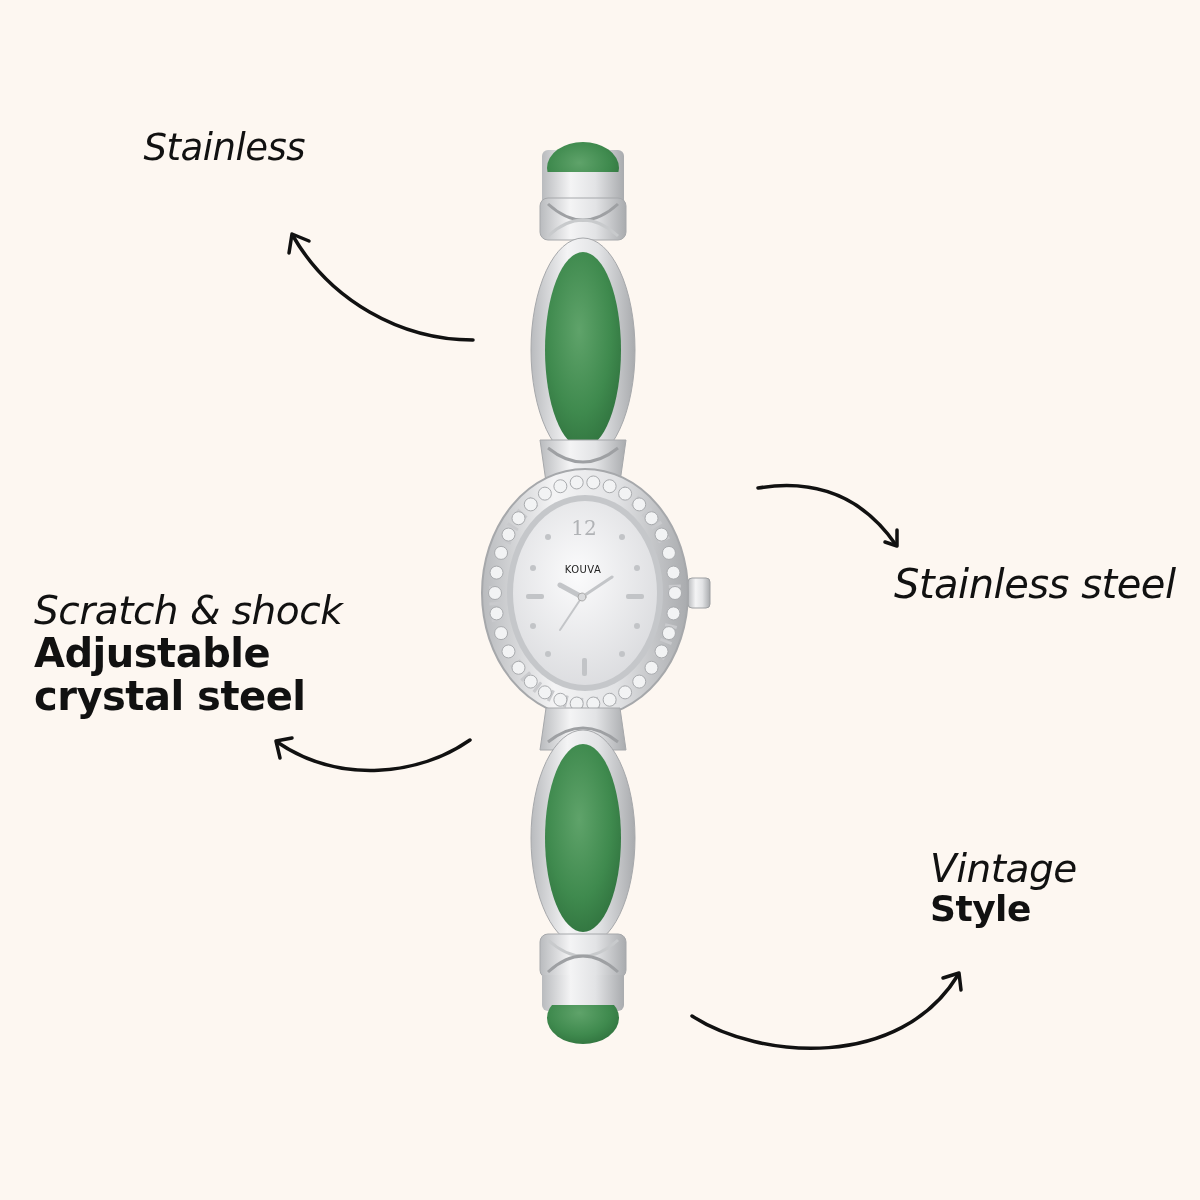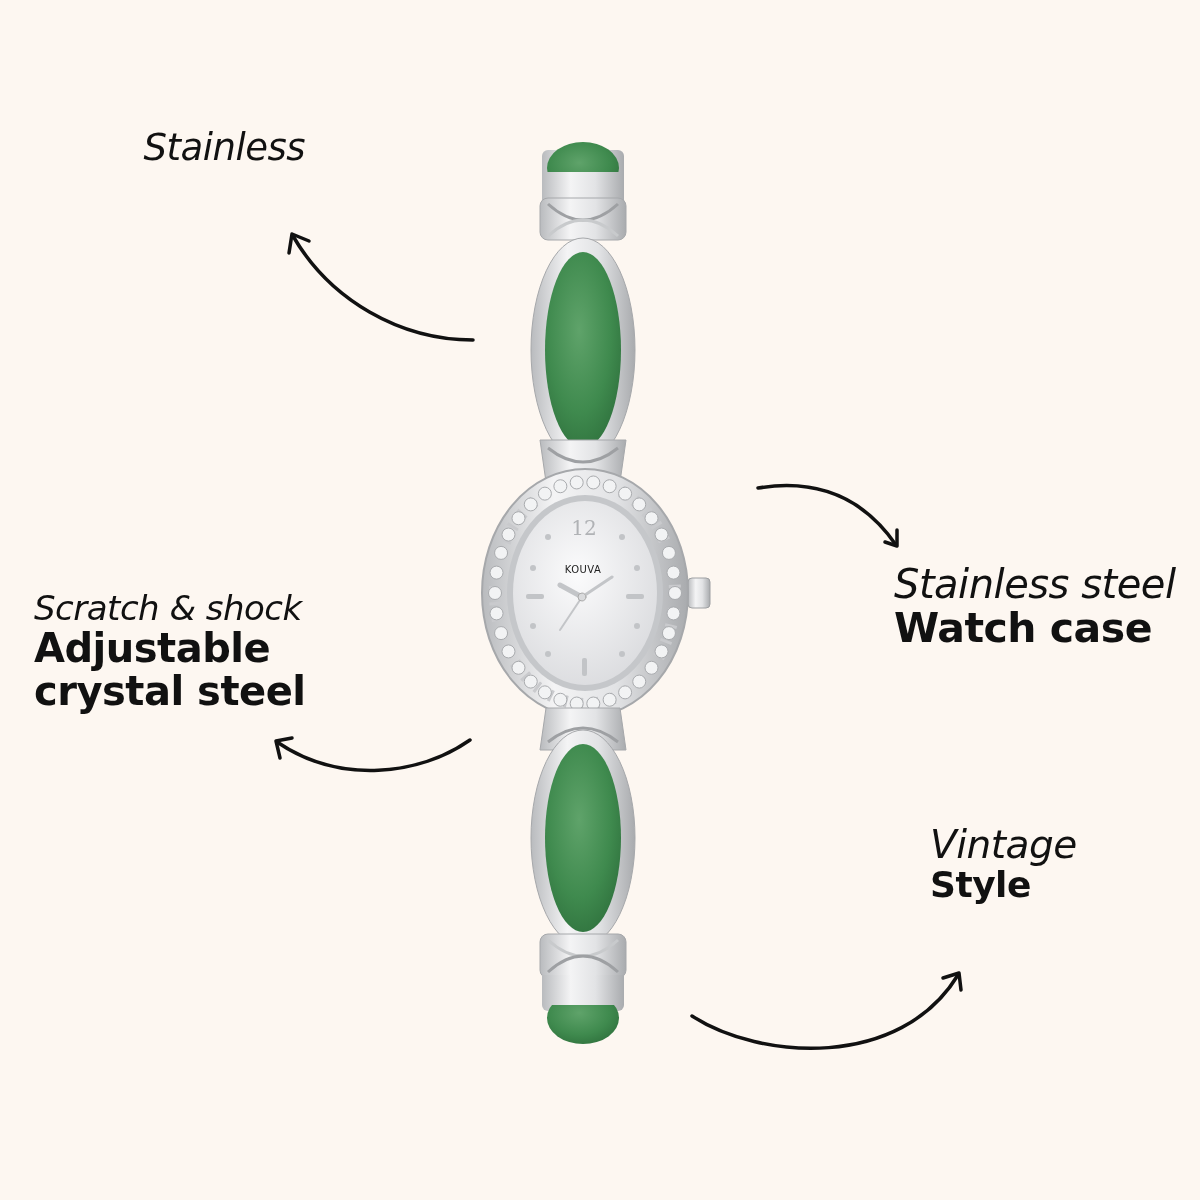--- a/index.html
+++ b/index.html
@@ -4,26 +4,26 @@
   <style>
     html, body { margin: 0; padding: 0; }
     body { width: 1200px; height: 1200px; background: #fdf7f1; position: relative; overflow: hidden; font-family: "DejaVu Sans", sans-serif; color: #111; }
     .label { position: absolute; line-height: 1.08; }
     .label .it { font-style: italic; font-weight: normal; display: block; letter-spacing: -0.5px; }
     .label .bd { font-weight: bold; display: block; letter-spacing: -0.5px; }
     #lbl-strap { right: 895px; top: 128px; text-align: right; }
     #lbl-strap .it { font-size: 37px; }
     #lbl-strap .bd { font-size: 37px; }
     #lbl-scratch { left: 34px; top: 590px; }
-    #lbl-scratch .it { font-size: 34px; }
+    #lbl-scratch .it { font-size: 39px; }
     #lbl-scratch .bd { font-size: 40px; }
     #lbl-case { left: 894px; top: 563px; }
     #lbl-case .it { font-size: 40px; }
     #lbl-case .bd { font-size: 41px; }
-    #lbl-vintage { left: 930px; top: 824px; }
+    #lbl-vintage { left: 930px; top: 848px; }
     #lbl-vintage .it { font-size: 39px; }
     #lbl-vintage .bd { font-size: 36px; }
     svg.full { position: absolute; left: 0; top: 0; }
   </style>
 </head>
 <body>
 
 <svg class="full" width="1200" height="1200" viewBox="0 0 1200 1200">
   <defs>
     <linearGradient id="metal" x1="0" x2="1" y1="0" y2="0">
@@ -175,19 +175,18 @@
 </div>
 
 <div class="label" id="lbl-scratch">
   <span class="it">Scratch &amp; shock</span>
   <span class="bd">Adjustable</span>
   <span class="bd">crystal steel</span>
 </div>
 
 <div class="label" id="lbl-case">
   <span class="it">Stainless steel</span>
-  <span class="bd">Watch case</span>
 </div>
 
 <div class="label" id="lbl-vintage">
   <span class="it">Vintage</span>
   <span class="bd">Style</span>
 </div>
 
 </body></html>

